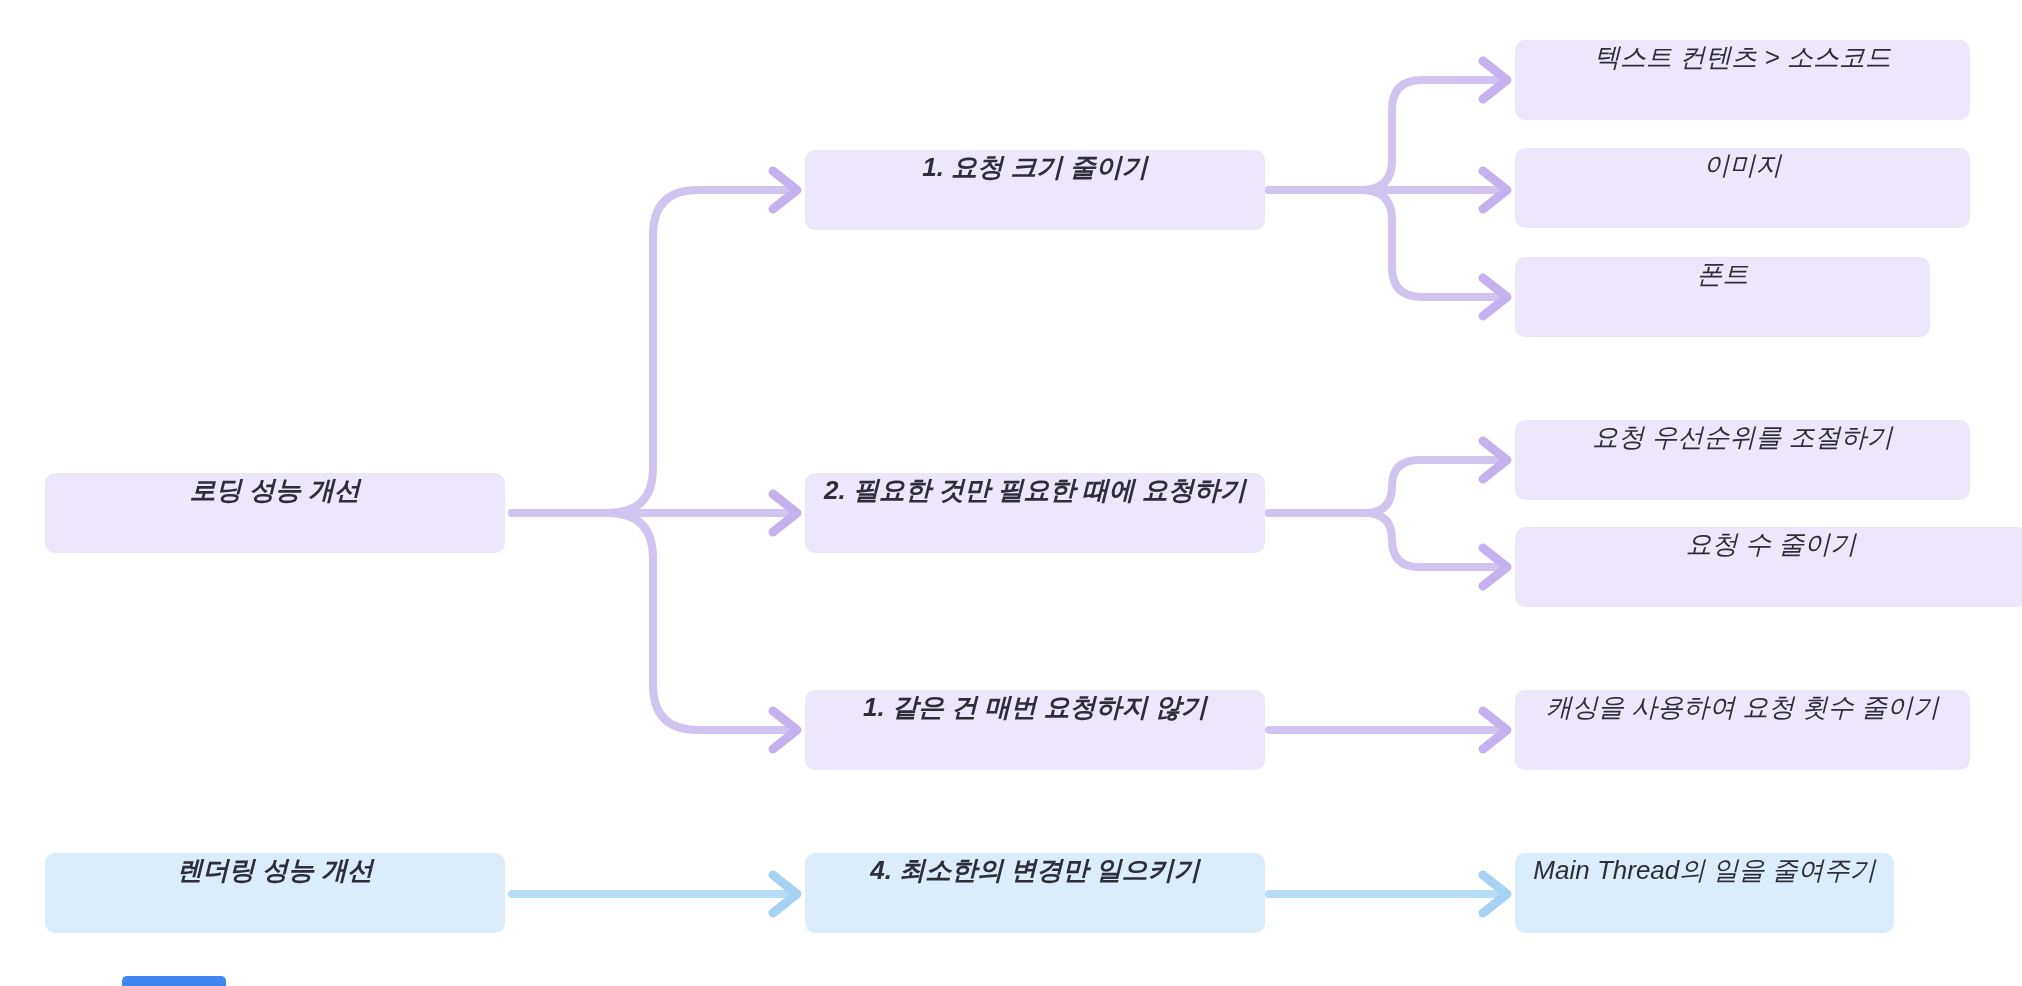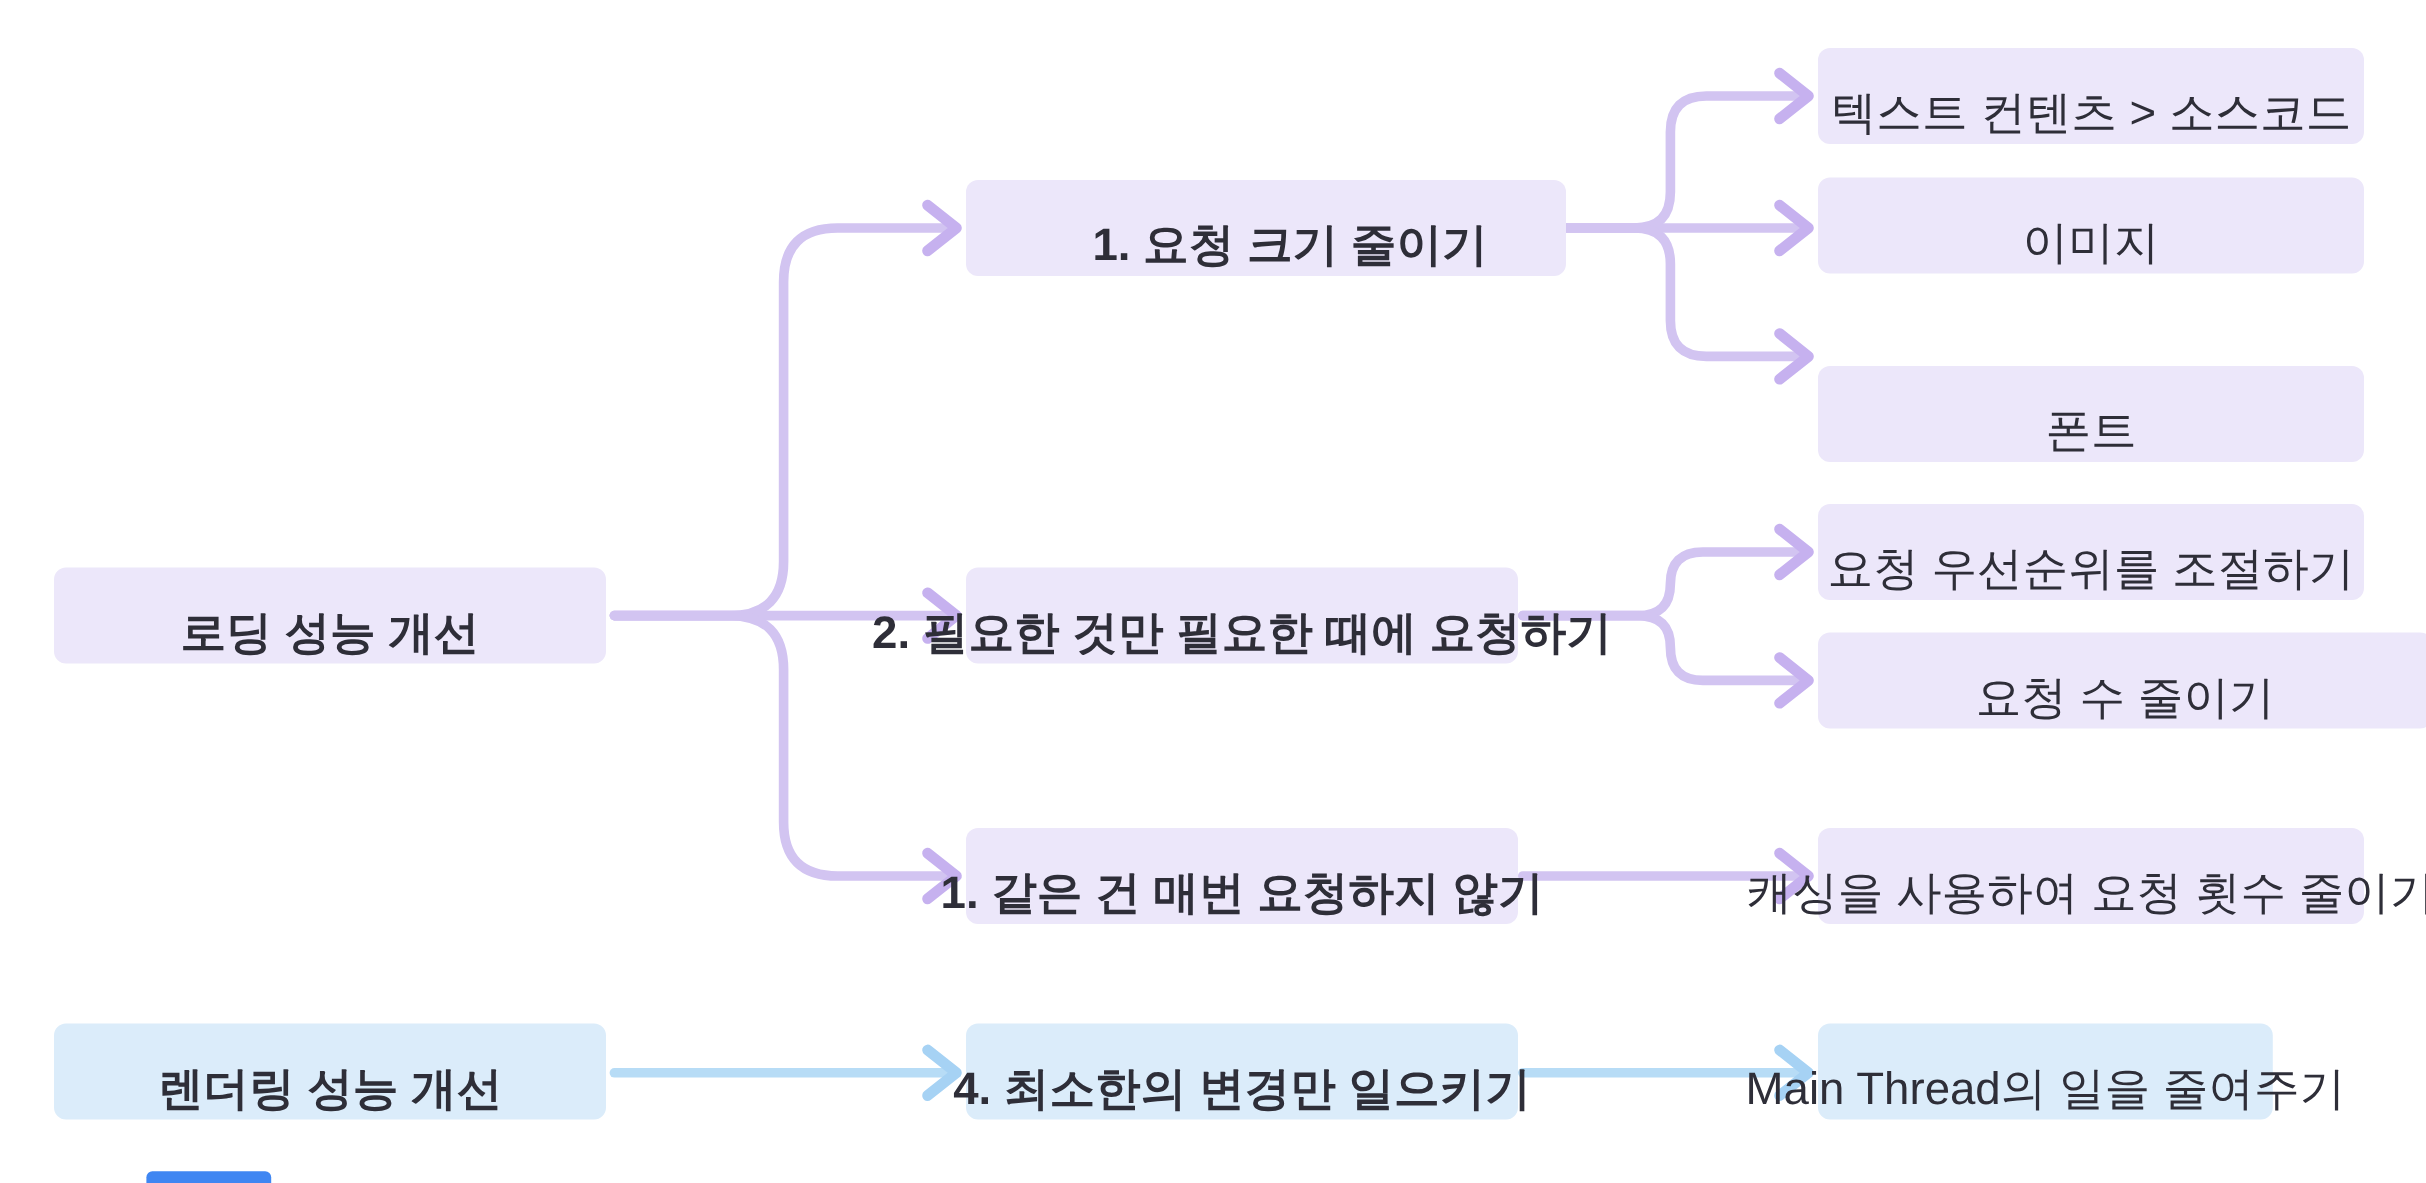--- a/index.html
+++ b/index.html
@@ -14,26 +14,27 @@
   .connector-layer{
     position:absolute;left:0;top:0;width:2022px;height:986px;
     pointer-events:none;
   }
   .pline{fill:none;stroke:var(--purple-connector,#d2c4f1);stroke-width:8;stroke-linecap:round;stroke-linejoin:round;}
   .phead{fill:none;stroke:var(--purple-arrowhead,#c6b1ef);stroke-width:9;stroke-linecap:round;stroke-linejoin:round;}
   .bline{fill:none;stroke:var(--blue-connector,#b7dcf6);stroke-width:8;stroke-linecap:round;stroke-linejoin:round;}
   .bhead{fill:none;stroke:var(--blue-arrowhead,#a6d2f4);stroke-width:9;stroke-linecap:round;stroke-linejoin:round;}
   .node{
     position:absolute;
-    display:flex;align-items:flex-end;justify-content:center;
+    display:flex;align-items:flex-start;justify-content:center;
     border-radius:10px;
     color:var(--text-color,#2e2e38);
-    font-size:38px;
+    font-size:26px;
     white-space:nowrap;
     text-align:center;
+    font-style:italic;
   }
   .purple{background:var(--purple-node-bg,#ece7fa);}
   .blue{background:var(--blue-node-bg,#dbecfa);}
   .root-node{font-weight:600;}
   .strategy-node{font-weight:700;}
   .leaf-node{font-weight:400;}
   .clipped-bar{
     position:absolute;
     left:122px;top:976px;width:104px;height:10px;
     border-radius:5px 5px 0 0;
@@ -97,40 +98,40 @@
     </g>
   </svg>
 
   <div class="node purple root-node" style="left:45px;top:473px;width:460px;height:80px;">
     <span>로딩 성능 개선</span>
   </div>
   <div class="node blue root-node" style="left:45px;top:853px;width:460px;height:80px;">
     <span>렌더링 성능 개선</span>
   </div>
 
-  <div class="node purple strategy-node" style="left:805px;top:150px;width:460px;height:80px;padding-left:40px;">
+  <div class="node purple strategy-node" style="left:805px;top:150px;width:460px;height:80px;">
     <span>1. 요청 크기 줄이기</span>
   </div>
   <div class="node purple strategy-node" style="left:805px;top:473px;width:460px;height:80px;">
     <span>2. 필요한 것만 필요한 때에 요청하기</span>
   </div>
   <div class="node purple strategy-node" style="left:805px;top:690px;width:460px;height:80px;">
     <span>1. 같은 건 매번 요청하지 않기</span>
   </div>
   <div class="node blue strategy-node" style="left:805px;top:853px;width:460px;height:80px;">
     <span>4. 최소한의 변경만 일으키기</span>
   </div>
 
   <div class="node purple leaf-node" style="left:1515px;top:40px;width:455px;height:80px;">
     <span>텍스트 컨텐츠 &gt; 소스코드</span>
   </div>
   <div class="node purple leaf-node" style="left:1515px;top:148px;width:455px;height:80px;">
     <span>이미지</span>
   </div>
-  <div class="node purple leaf-node" style="left:1515px;top:257px;width:455px;height:80px;margin-top:48px;">
+  <div class="node purple leaf-node" style="left:1515px;top:257px;width:415px;height:80px;">
     <span>폰트</span>
   </div>
   <div class="node purple leaf-node" style="left:1515px;top:420px;width:455px;height:80px;">
     <span>요청 우선순위를 조절하기</span>
   </div>
   <div class="node purple leaf-node" style="left:1515px;top:527px;width:512px;height:80px;">
     <span>요청 수 줄이기</span>
   </div>
   <div class="node purple leaf-node" style="left:1515px;top:690px;width:455px;height:80px;">
     <span>캐싱을 사용하여 요청 횟수 줄이기</span>

